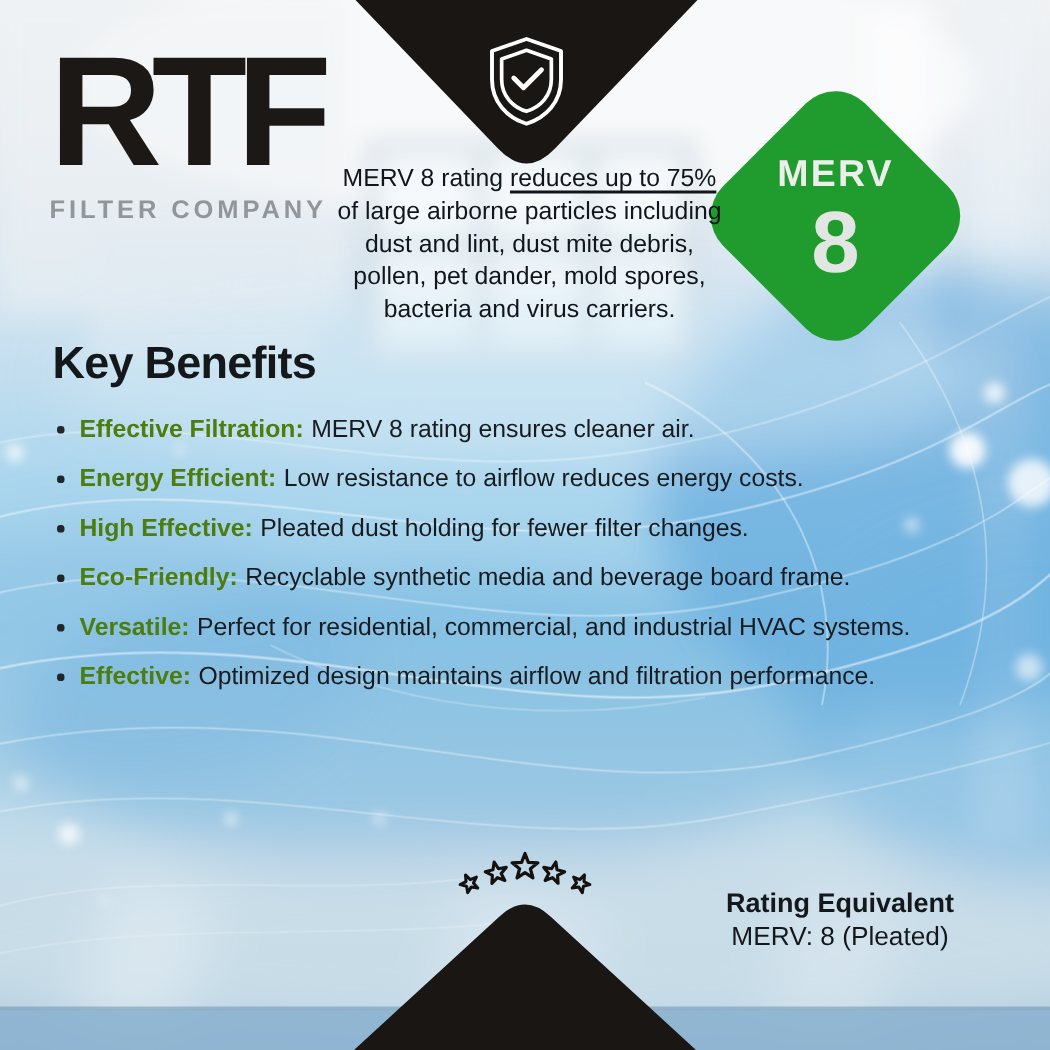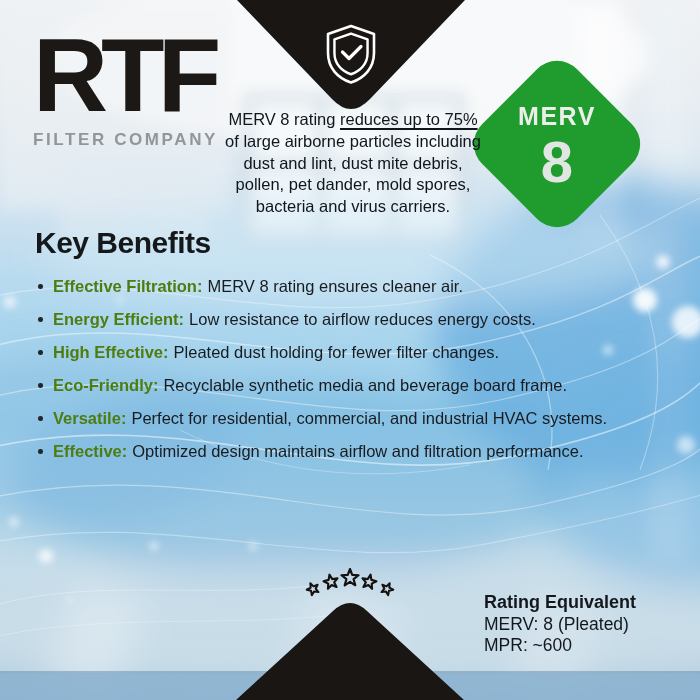--- a/index.html
+++ b/index.html
@@ -63,21 +63,21 @@
   }
   .benefit-label { font-weight:700; color:#4d7c0f; margin-right:5px; }
 
   
   .stars { position:absolute; left:278px; top:561px; width:144px; height:44px; z-index:3; }
   .ribbon-bottom { position:absolute; left:0; top:588px; width:700px; height:112px; z-index:2; }
 
   
   .rating {
     position:absolute; left:484px; top:592px; z-index:3;
-    font-size:17.5px; line-height:21.5px; color:#14181c;
+    font-size:17.5px; line-height:21.5px; color:#14181c;text-align:center;
   }
   .rating-title { font-weight:800; font-size:18px; }
 </style>
 </head>
 <body>
 
 <div class="canvas">
 
   <svg class="bg" width="700" height="700" viewBox="0 0 700 700">
     <defs>
@@ -206,16 +206,15 @@
     </g>
   </svg>
 
   <svg class="ribbon-bottom" viewBox="0 0 700 112">
     <path d="M236,112 L333,23 Q350,7 367,23 L464,112 Z" fill="#1a1614"></path>
   </svg>
 
   <div class="rating">
     <div class="rating-title">Rating Equivalent</div>
     <div>MERV: 8 (Pleated)</div>
-    <div>MPR: ~600</div>
   </div>
 
 </div>
 
 </body></html>

